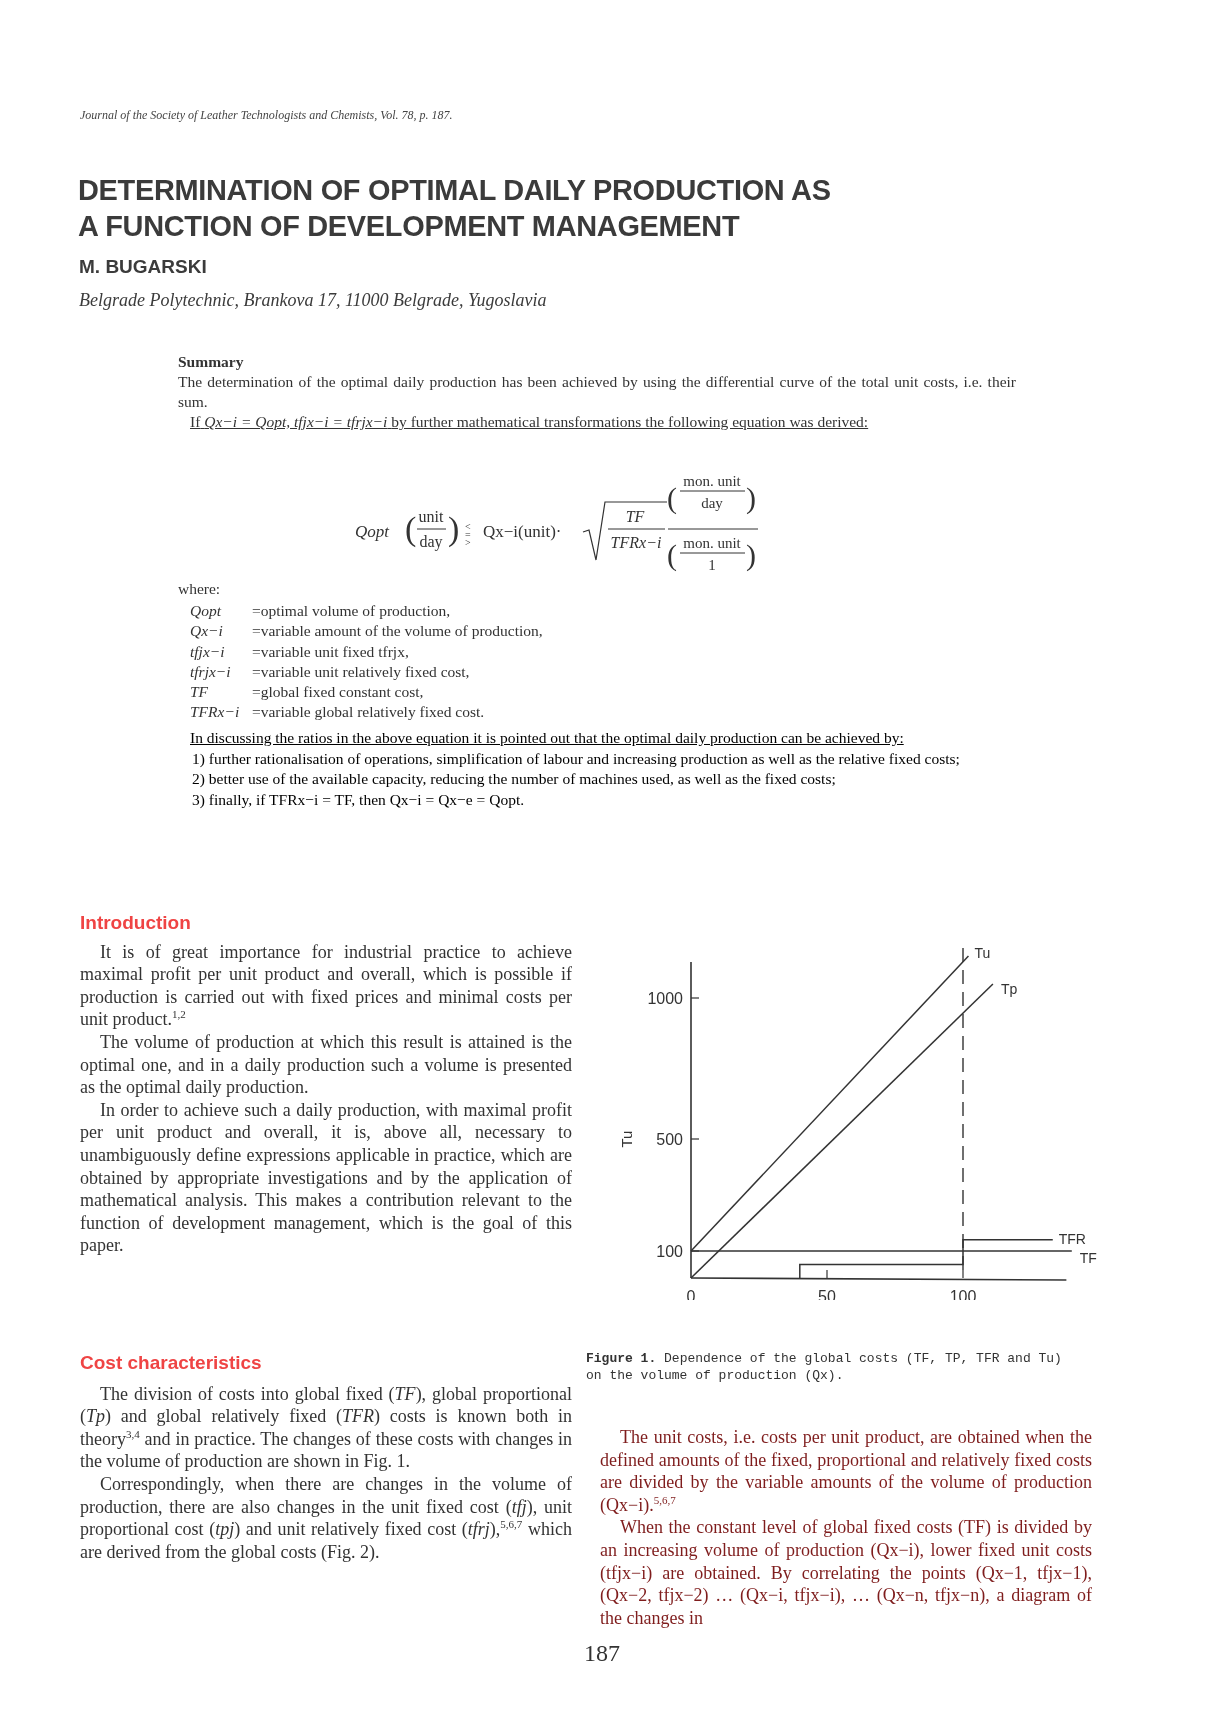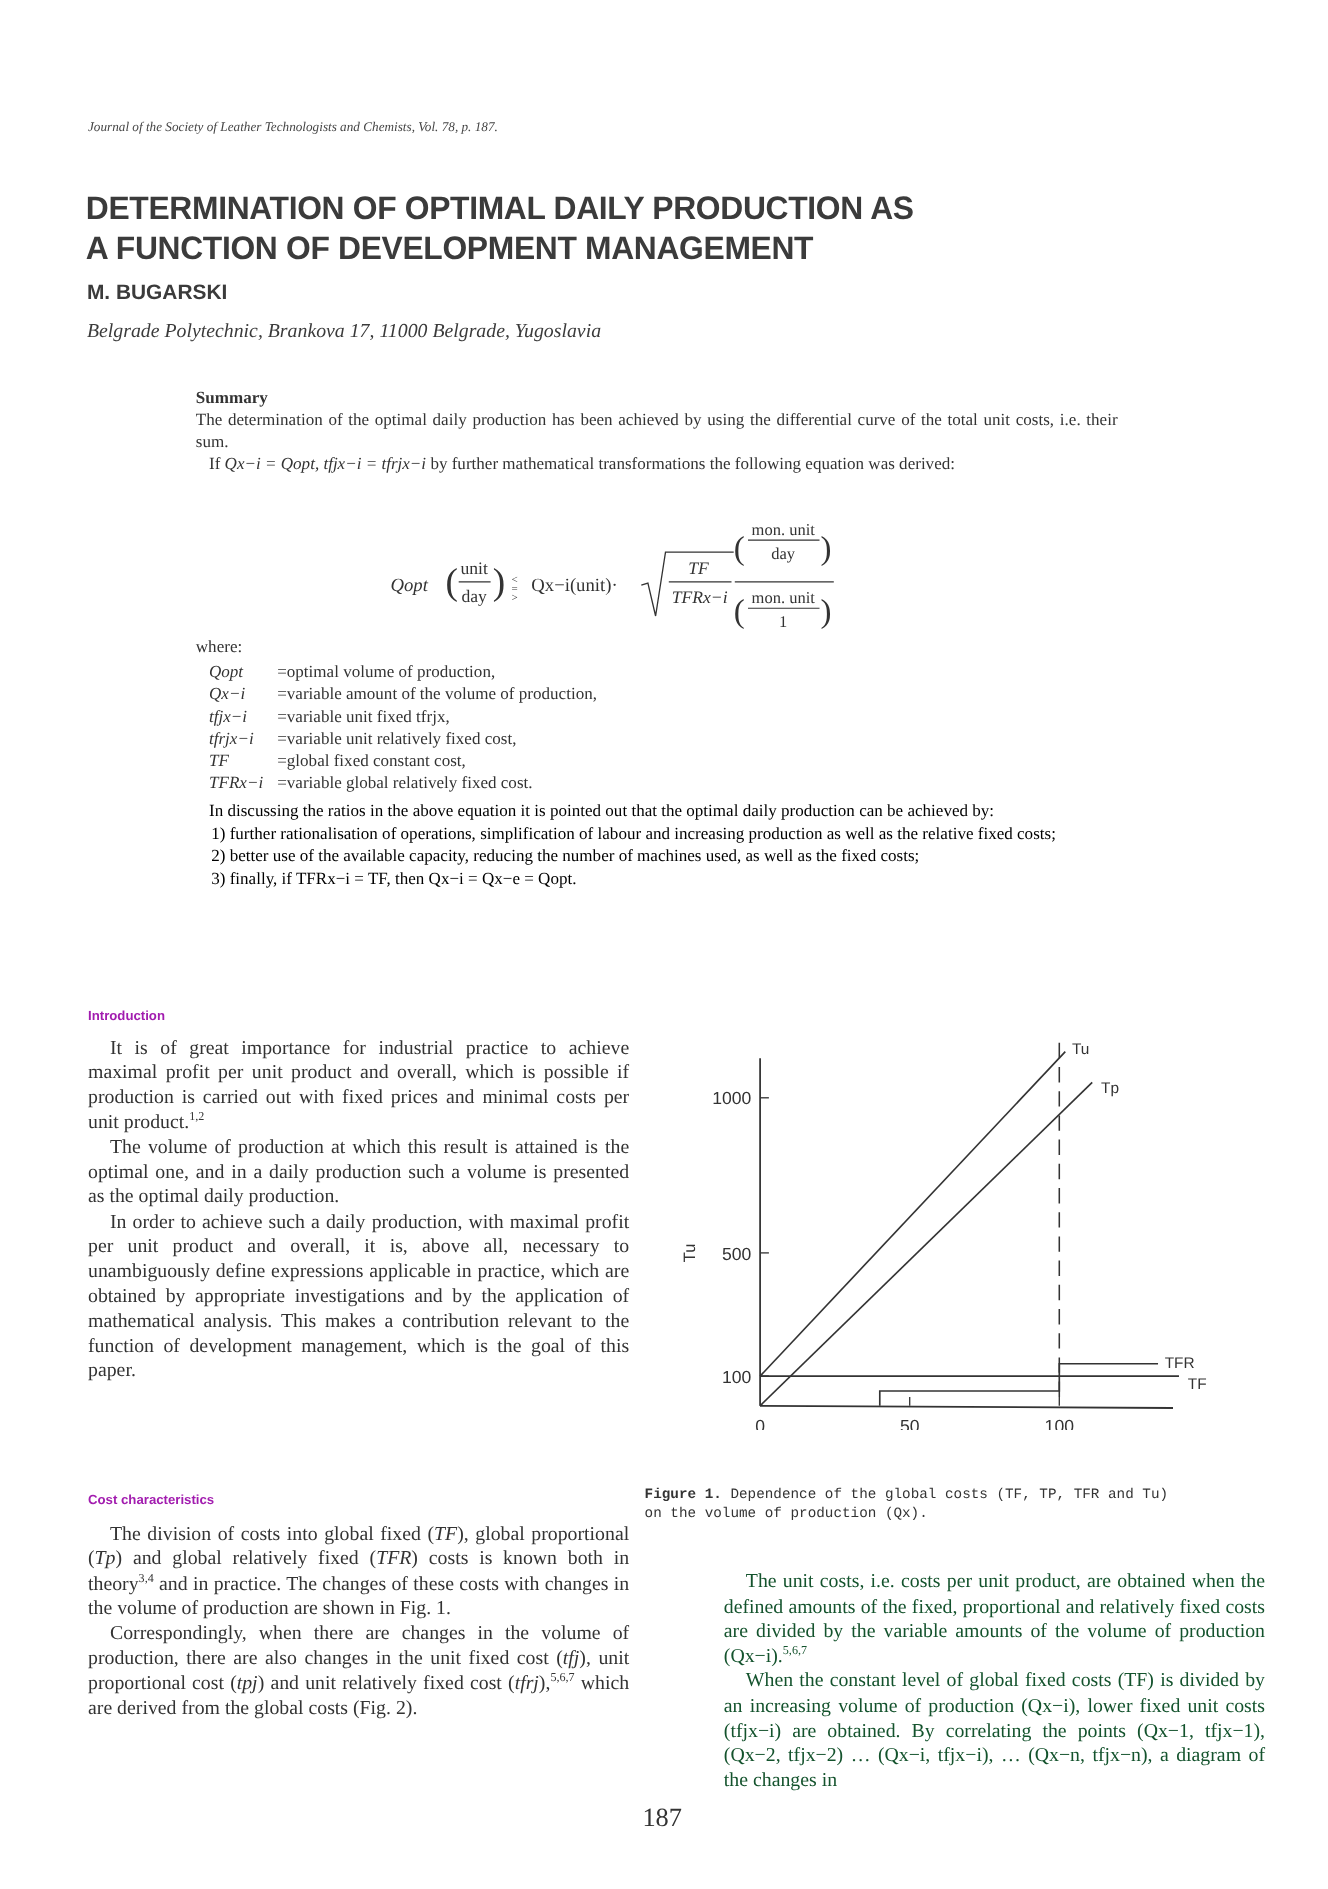--- a/index.html
+++ b/index.html
@@ -6,31 +6,31 @@
   body { width: 1207px; height: 1717px; position: relative; overflow: hidden; color: #2a2a2a;
          font-family: "Liberation Serif", "DejaVu Serif", serif; }
   .abs { position: absolute; }
   .journal { left: 80px; top: 108px; font-size: 12px; font-style: italic; color: #444; }
   .title { left: 78px; top: 172px; font-family: "Liberation Sans", "DejaVu Sans", sans-serif; font-weight: bold;
            font-size: 29.5px; line-height: 36px; color: #3b3b3b; letter-spacing: -0.3px; transform: scaleX(0.98); transform-origin: left; }
   .author { left: 79px; top: 256px; font-family: "Liberation Sans", sans-serif; font-weight: bold; font-size: 19px; color: #3b3b3b; }
   .affil { left: 79px; top: 290px; font-size: 18px; font-style: italic; color: #3b3b3b; }
   .summary { left: 178px; top: 352px; width: 838px; font-size: 15.5px; line-height: 20px; text-align: justify; color: #333; }
   .summary .head { font-weight: bold; }
-  .indent { text-indent: 12px; }
+  .indent { text-indent: 12px; text-decoration: underline; }
   .eq { left: 355px; top: 460px; width: 460px; height: 120px; font-size: 17px; color: #333; }
   .where { left: 178px; top: 580px; font-size: 15.5px; color: #333; }
   .deflist { left: 190px; top: 601px; font-size: 15.5px; line-height: 20.3px; color: #333; }
   .deflist .row { display: flex; }
   .deflist .sym { width: 62px; font-style: italic; }
   .discuss { left: 178px; top: 728px; width: 838px; font-size: 15.5px; line-height: 20.5px; text-align: justify; color: #000000; }
   .discuss .item { padding-left: 20px; text-indent: -20px; margin-left: 14px; }
   .col-left { left: 80px; width: 492px; font-size: 18px; line-height: 22.6px; text-align: justify; color: #333; }
-  .col-right { left: 658px; width: 492px; font-size: 18px; line-height: 22.6px; text-align: justify; color: #14532d; }
-  .sec-head { font-family: "Liberation Sans", sans-serif; font-weight: bold; font-size: 12px; color: #a21caf; }
+  .col-right { left: 600px; width: 492px; font-size: 18px; line-height: 22.6px; text-align: justify; color: #7f1d1d; }
+  .sec-head { font-family: "Liberation Sans", sans-serif; font-weight: bold; font-size: 19px; color: #ef4444; }
   p { margin: 0; }
   .para { text-indent: 20px; }
   sup { font-size: 11px; line-height: 0; }
   .caption { left: 586px; top: 1350px; width: 495px; font-size: 13px; line-height: 17px; color: #333; font-family: Liberation Mono, monospace; }
   .caption b { font-weight: bold; }
   .pagenum { left: 584px; top: 1640px; font-size: 24px; color: #333; }
   svg text { font-family: "Liberation Sans", "DejaVu Sans", sans-serif; fill: #333; }
 </style>
 </head>
 <body>

